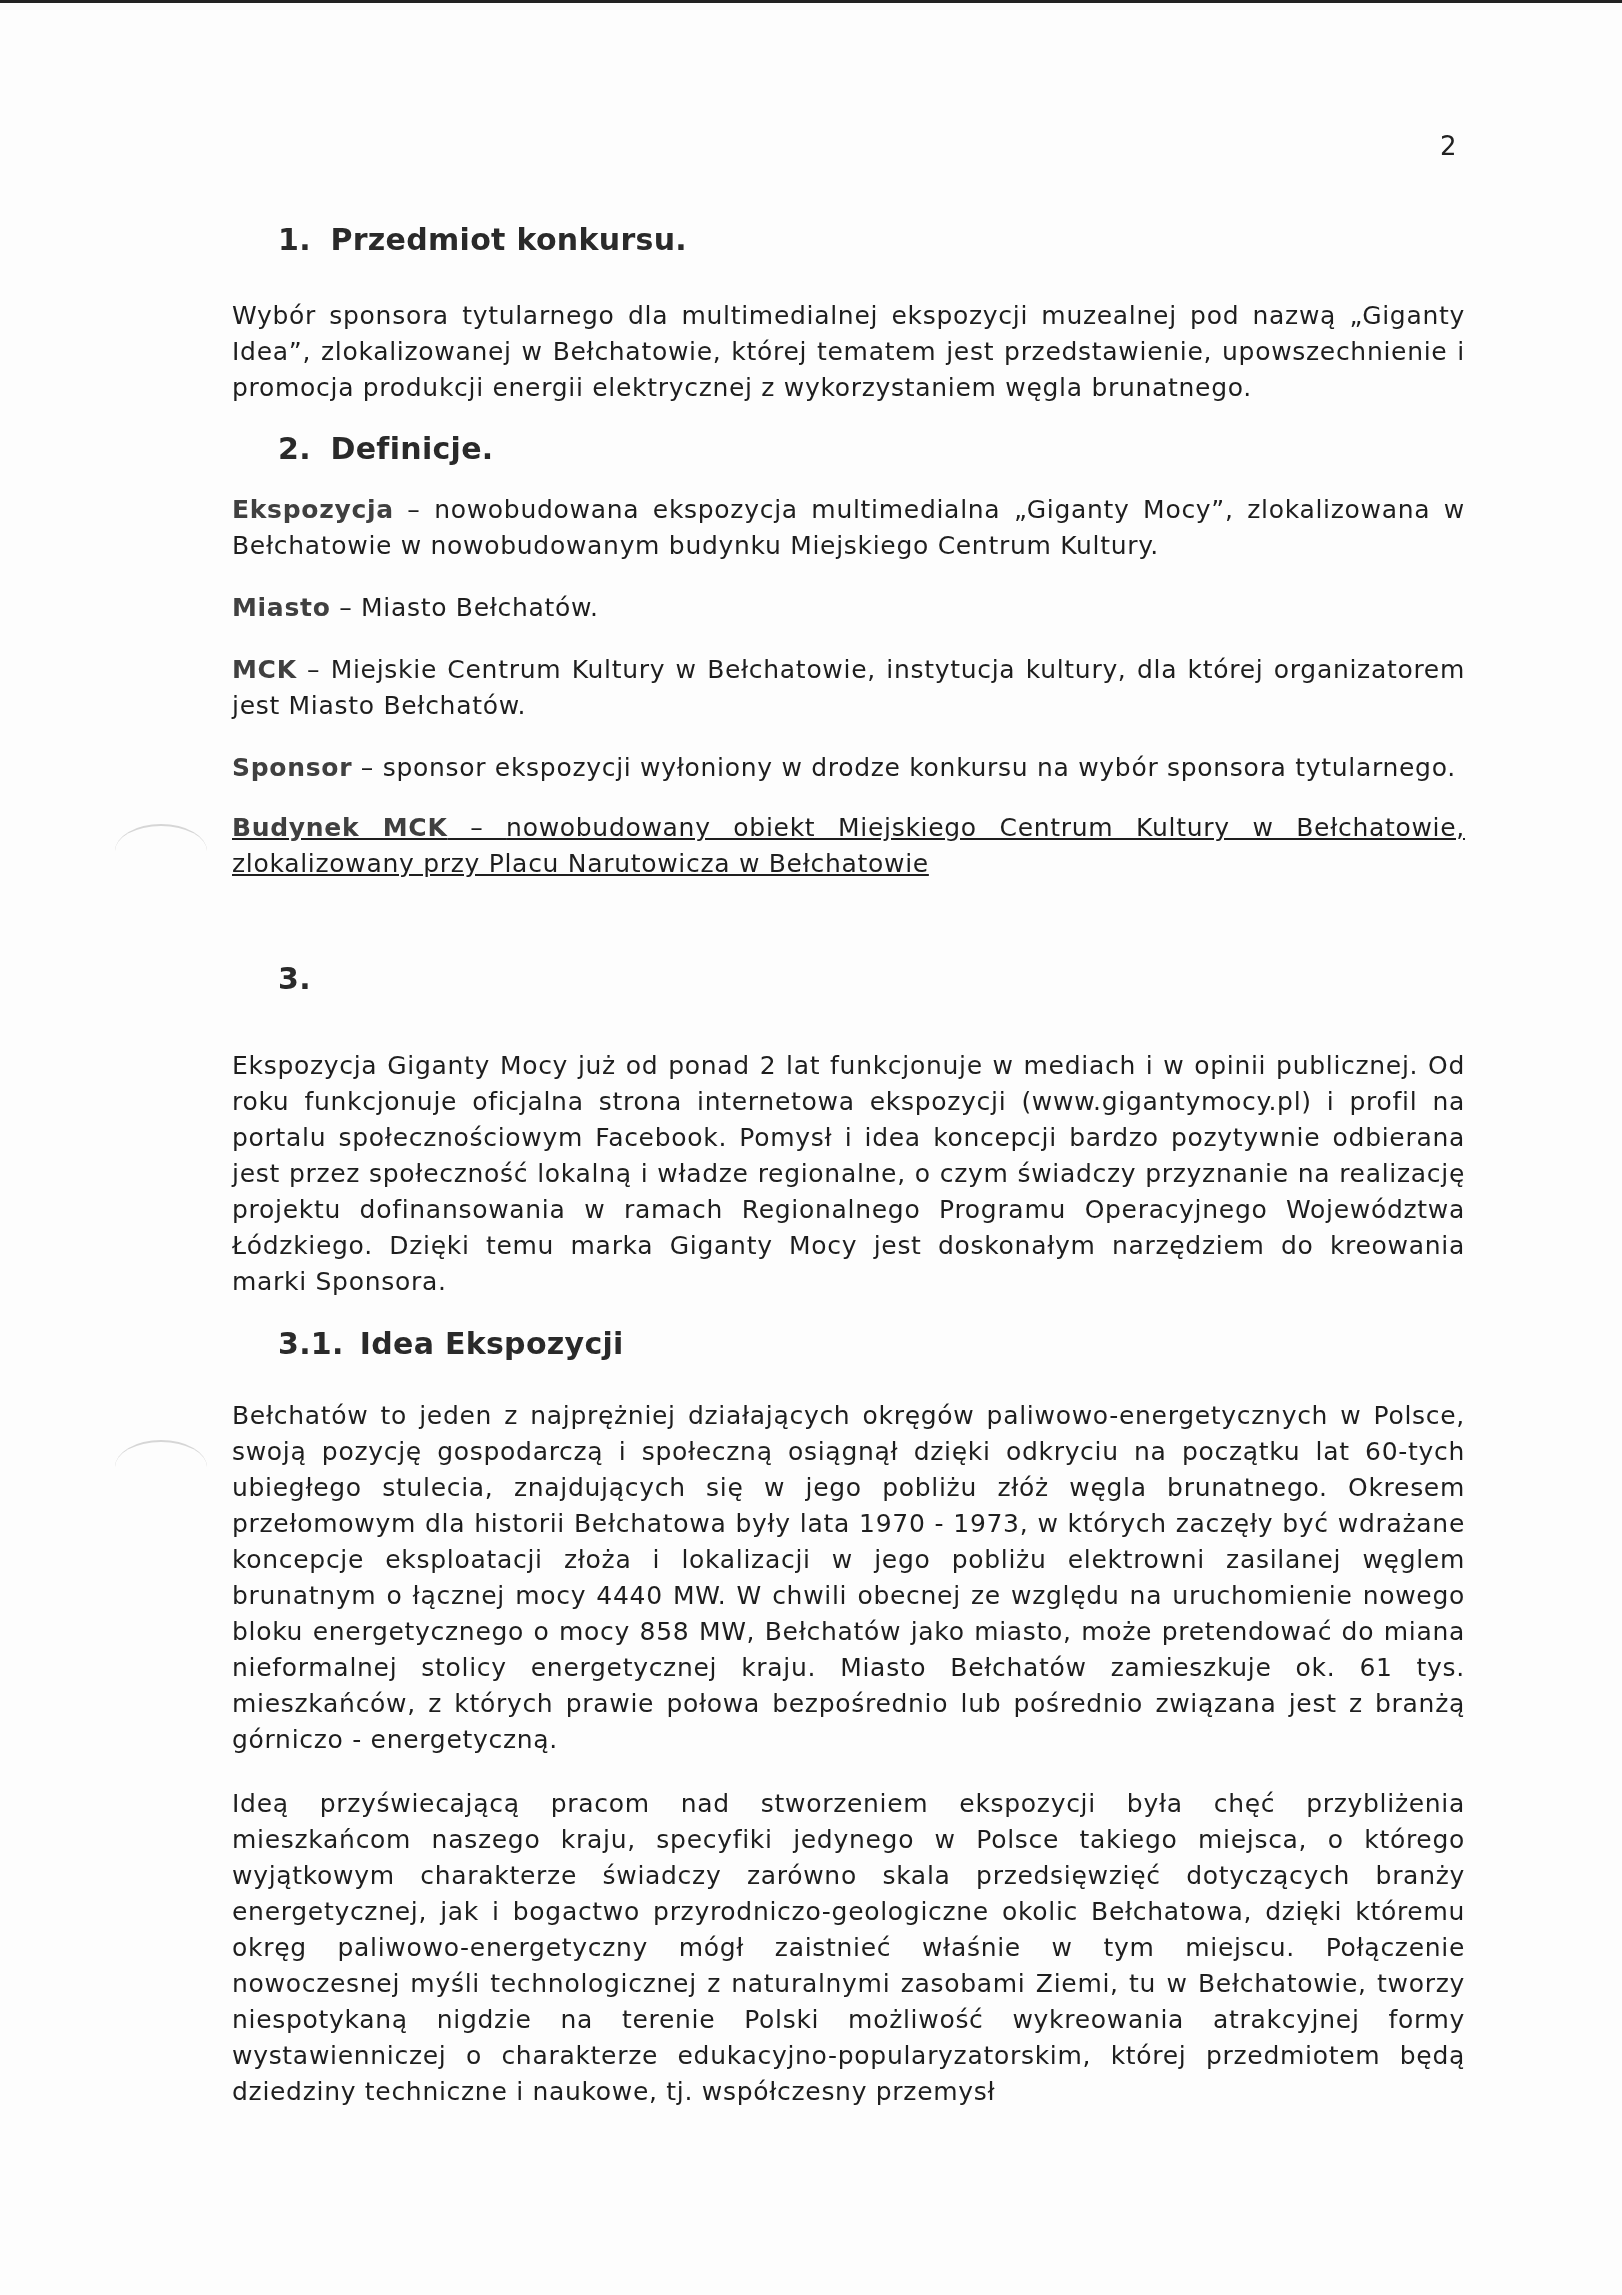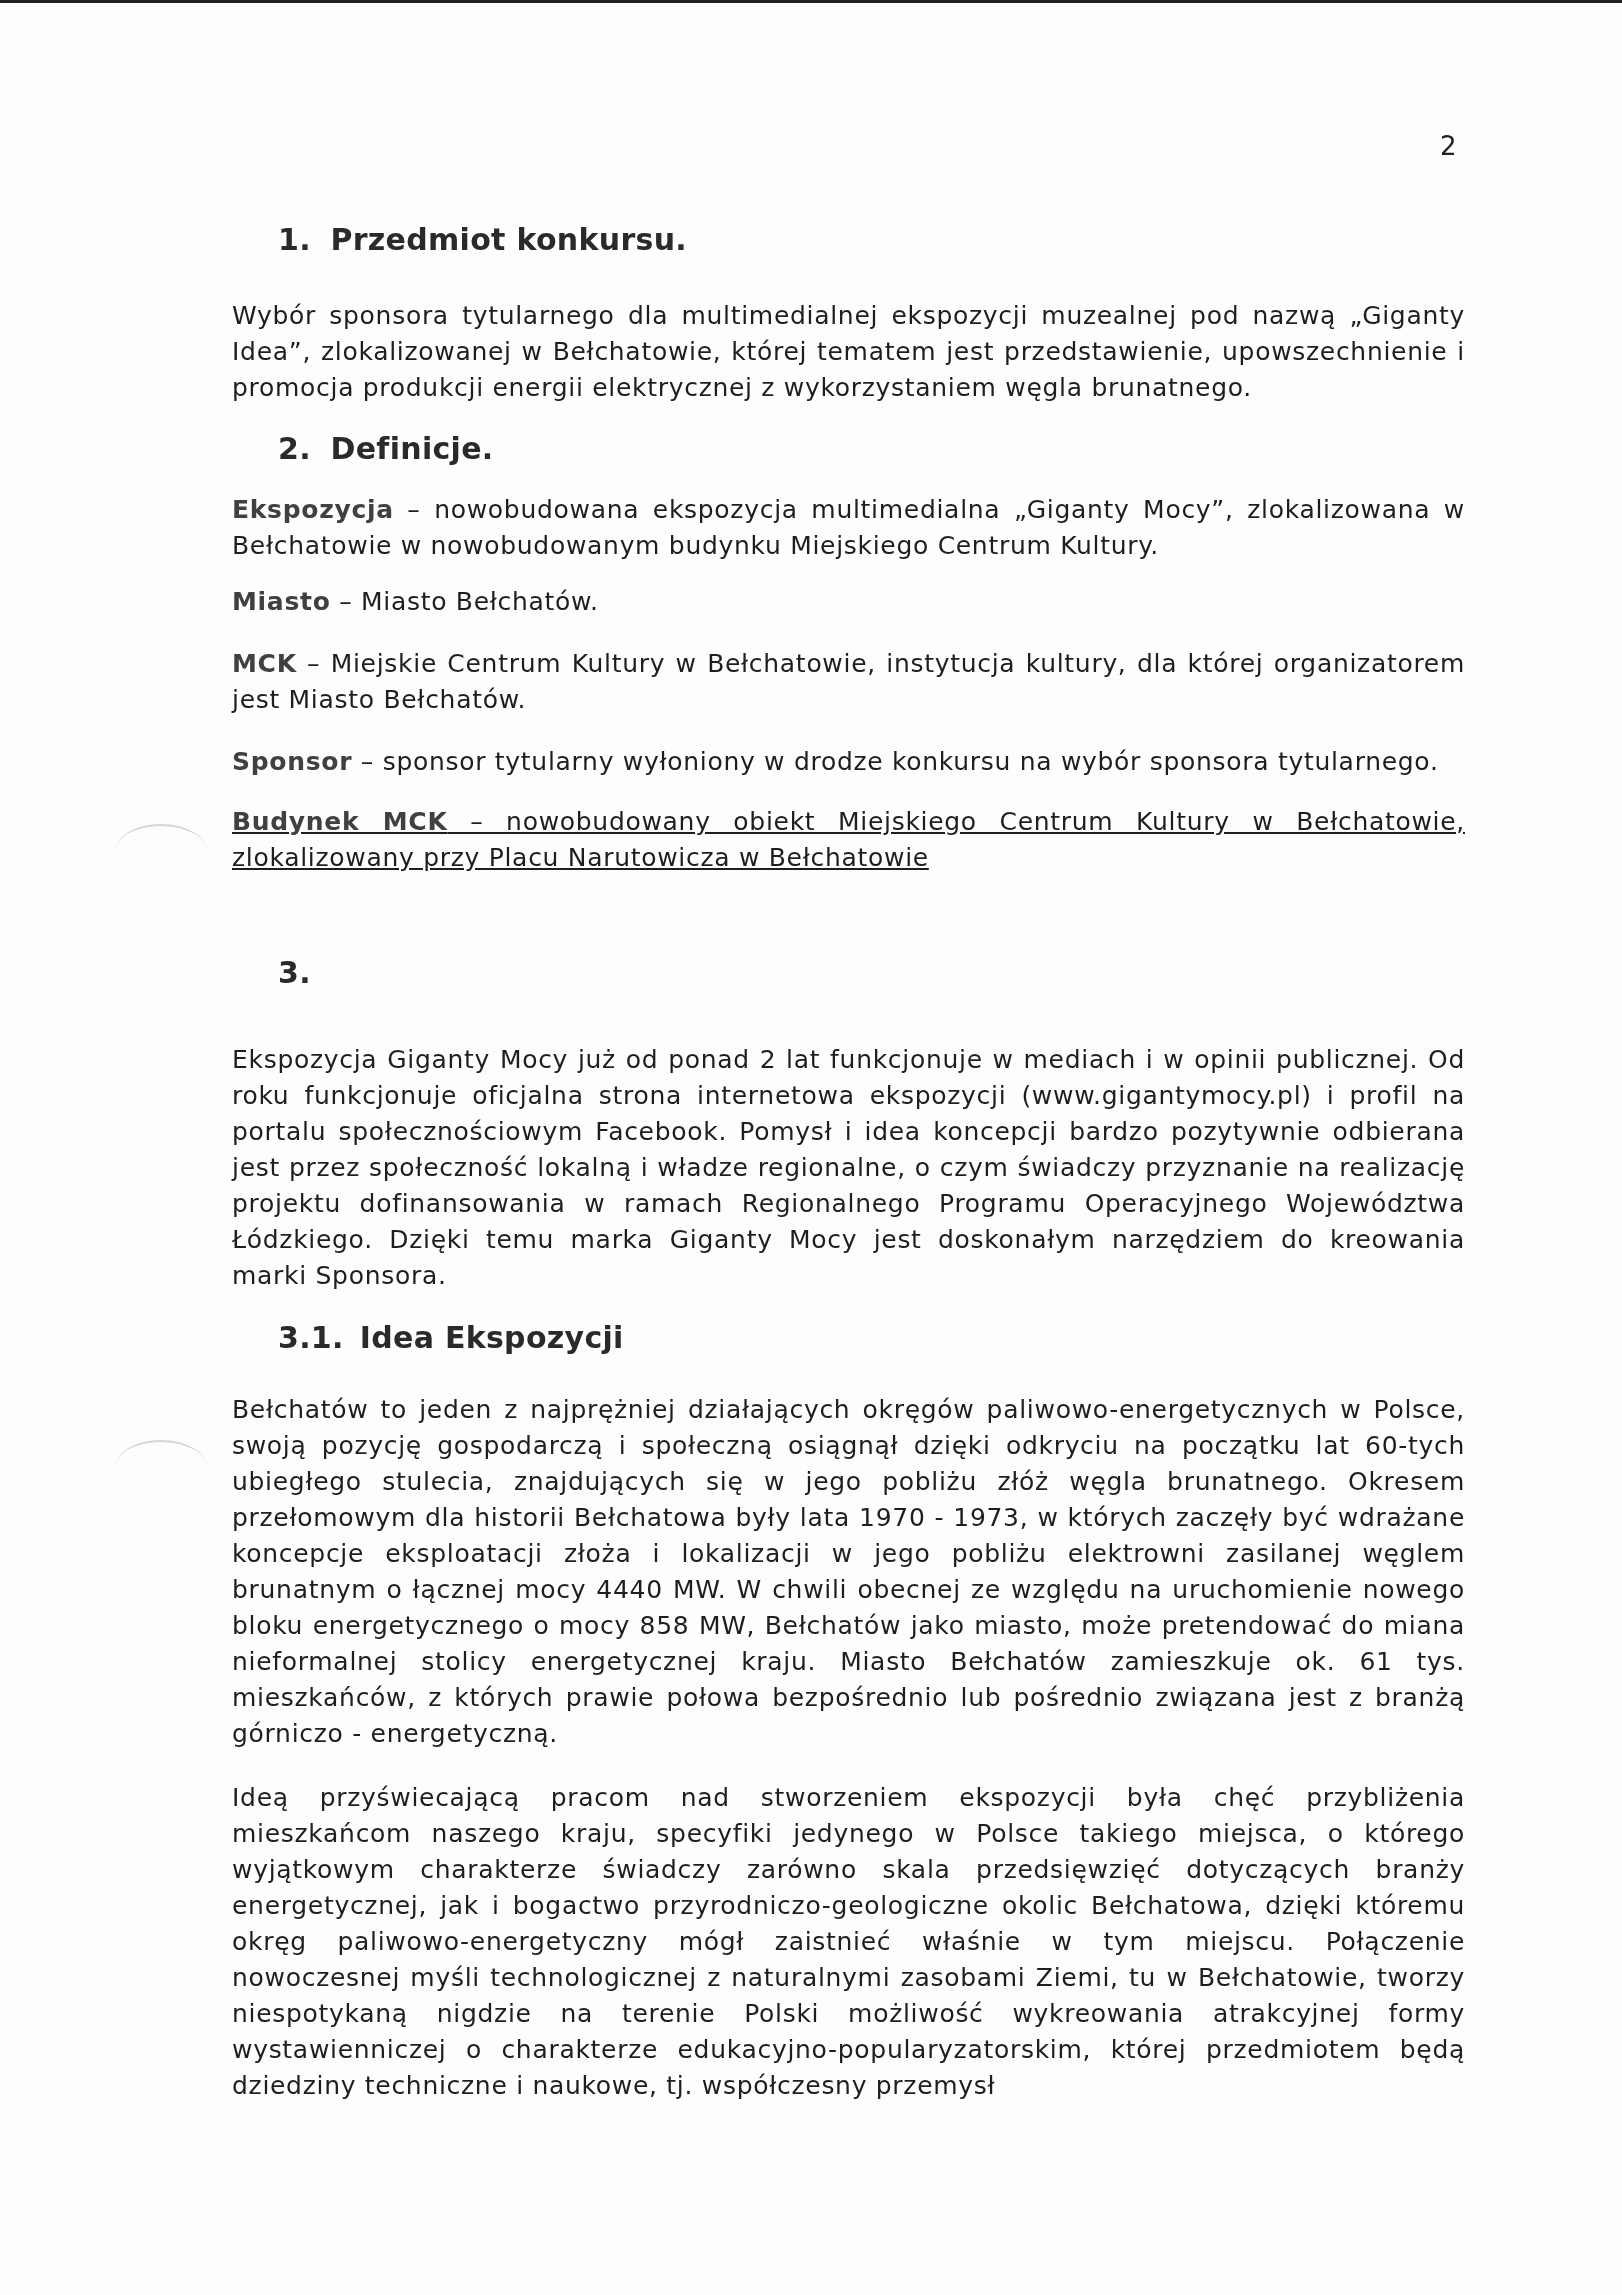--- a/index.html
+++ b/index.html
@@ -57,28 +57,28 @@
   <p style="margin-top:41px;">Wybór sponsora tytularnego dla multimedialnej ekspozycji muzealnej pod nazwą „Giganty Idea”, zlokalizowanej w Bełchatowie, której tematem jest przedstawienie, upowszechnienie i promocja produkcji energii elektrycznej z wykorzystaniem węgla brunatnego.</p>
 
   <h1 class="h1" style="margin-top:25px;">
     <span class="num">2.</span>
     <span>Definicje.</span>
   </h1>
 
   <div class="def" style="margin-top:26px;">
     <b>Ekspozycja</b><span> – </span><span>nowobudowana ekspozycja multimedialna „Giganty Mocy”, zlokalizowana w Bełchatowie w nowobudowanym budynku Miejskiego Centrum Kultury.</span>
   </div>
-  <div class="def" style="margin-top:20px;">
+  <div class="def" style="margin-top:26px;">
     <b>Miasto</b><span> – </span><span>Miasto Bełchatów.</span>
   </div>
   <div class="def" style="margin-top:26px;">
     <b>MCK</b><span> – </span><span>Miejskie Centrum Kultury w Bełchatowie, instytucja kultury, dla której organizatorem jest Miasto Bełchatów.</span>
   </div>
   <div class="def" style="margin-top:26px;">
-    <b>Sponsor</b><span> – </span><span>sponsor tytularny wyłoniony w drodze konkursu na wybór sponsora tytularnego.</span>
+    <b>Sponsor</b><span> – </span><span>sponsor ekspozycji wyłoniony w drodze konkursu na wybór sponsora tytularnego.</span>
   </div>
   <div class="def" style="margin-top:24px;text-decoration:underline;">
     <b>Budynek MCK</b><span> – </span><span>nowobudowany obiekt Miejskiego Centrum Kultury w Bełchatowie, zlokalizowany przy Placu Narutowicza w Bełchatowie</span>
   </div>
 
   <h1 class="h1" style="margin-top:79px;">
     <span class="num">3.</span>
   </h1>
   <p style="margin-top:52px;">Ekspozycja Giganty Mocy już od ponad 2 lat funkcjonuje w mediach i w opinii publicznej. Od roku funkcjonuje oficjalna strona internetowa ekspozycji (www.gigantymocy.pl) i profil na portalu społecznościowym Facebook. Pomysł i idea koncepcji bardzo pozytywnie odbierana jest przez społeczność lokalną i władze regionalne, o czym świadczy przyznanie na realizację projektu dofinansowania w ramach Regionalnego Programu Operacyjnego Województwa Łódzkiego. Dzięki temu marka Giganty Mocy jest doskonałym narzędziem do kreowania marki Sponsora.</p>
 

